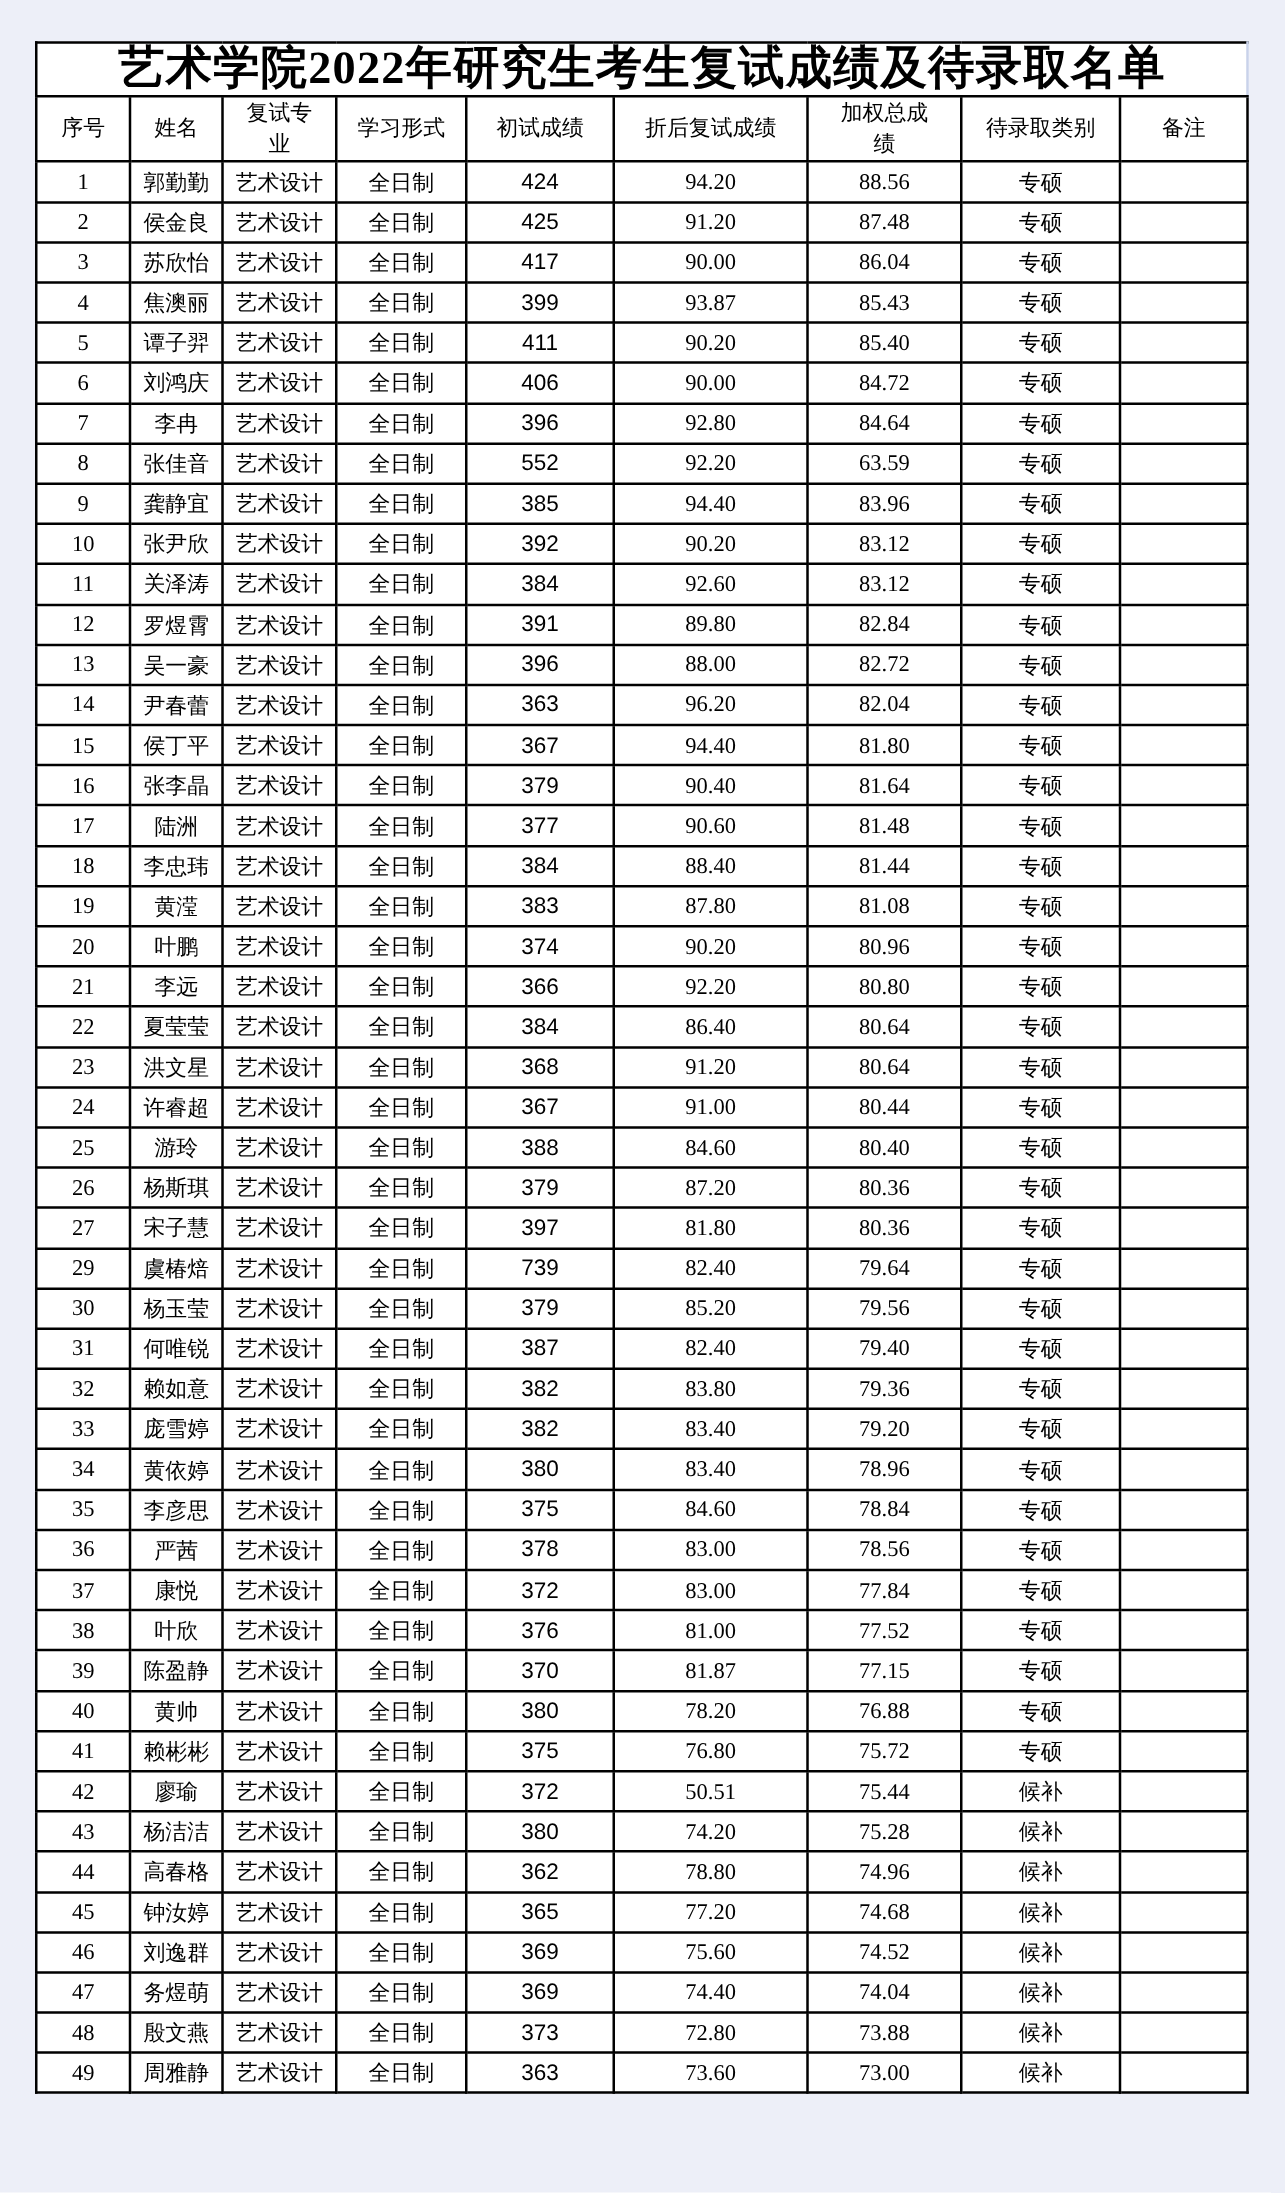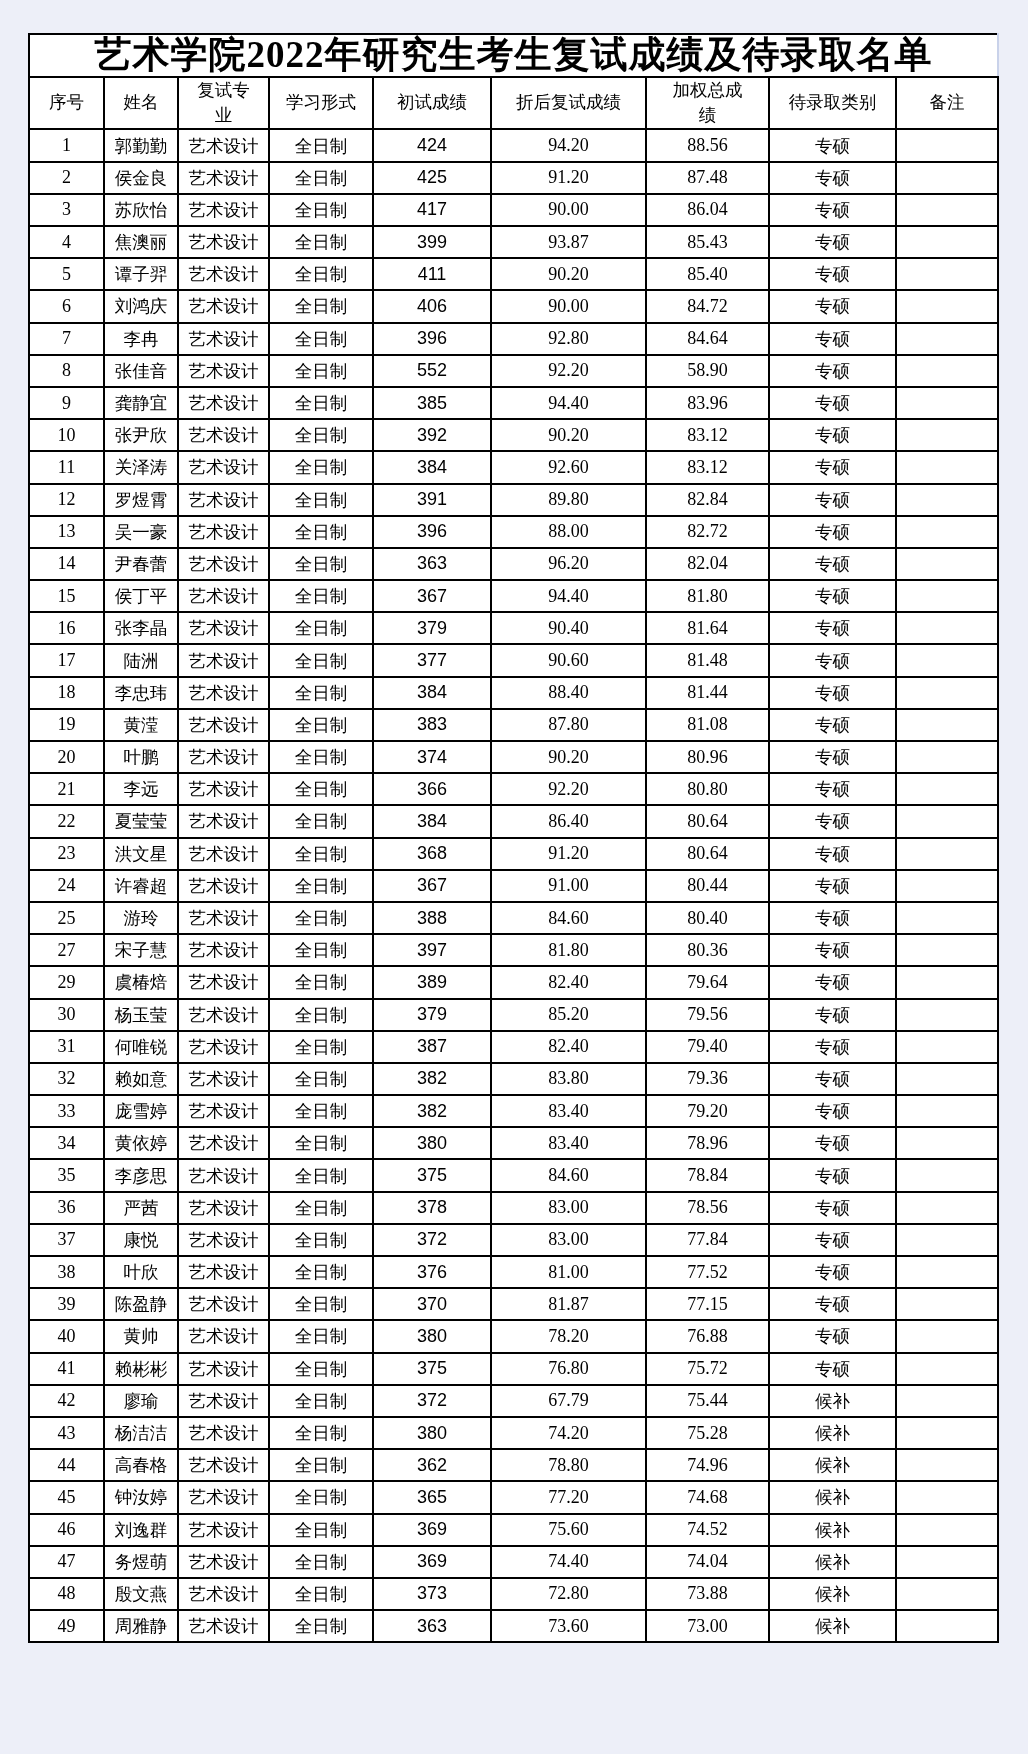--- a/index.html
+++ b/index.html
@@ -162,21 +162,21 @@
           <td class="col7">专硕</td>
           <td class="col8"></td>
         </tr>
         <tr>
           <td class="col0">8</td>
           <td class="col1">张佳音</td>
           <td class="col2">艺术设计</td>
           <td class="col3">全日制</td>
           <td class="col4">552</td>
           <td class="col5">92.20</td>
-          <td class="col6">58.90</td>
+          <td class="col6">63.59</td>
           <td class="col7">专硕</td>
           <td class="col8"></td>
         </tr>
         <tr>
           <td class="col0">9</td>
           <td class="col1">龚静宜</td>
           <td class="col2">艺术设计</td>
           <td class="col3">全日制</td>
           <td class="col4">385</td>
           <td class="col5">94.40</td>
@@ -354,36 +354,47 @@
           <td class="col1">游玲</td>
           <td class="col2">艺术设计</td>
           <td class="col3">全日制</td>
           <td class="col4">388</td>
           <td class="col5">84.60</td>
           <td class="col6">80.40</td>
           <td class="col7">专硕</td>
           <td class="col8"></td>
         </tr>
         <tr>
+          <td class="col0">26</td>
+          <td class="col1">杨斯琪</td>
+          <td class="col2">艺术设计</td>
+          <td class="col3">全日制</td>
+          <td class="col4">379</td>
+          <td class="col5">87.20</td>
+          <td class="col6">80.36</td>
+          <td class="col7">专硕</td>
+          <td class="col8"></td>
+        </tr>
+        <tr>
           <td class="col0">27</td>
           <td class="col1">宋子慧</td>
           <td class="col2">艺术设计</td>
           <td class="col3">全日制</td>
           <td class="col4">397</td>
           <td class="col5">81.80</td>
           <td class="col6">80.36</td>
           <td class="col7">专硕</td>
           <td class="col8"></td>
         </tr>
         <tr>
           <td class="col0">29</td>
           <td class="col1">虞椿焙</td>
           <td class="col2">艺术设计</td>
           <td class="col3">全日制</td>
-          <td class="col4">389</td>
+          <td class="col4">739</td>
           <td class="col5">82.40</td>
           <td class="col6">79.64</td>
           <td class="col7">专硕</td>
           <td class="col8"></td>
         </tr>
         <tr>
           <td class="col0">30</td>
           <td class="col1">杨玉莹</td>
           <td class="col2">艺术设计</td>
           <td class="col3">全日制</td>
@@ -513,21 +524,21 @@
           <td class="col6">75.72</td>
           <td class="col7">专硕</td>
           <td class="col8"></td>
         </tr>
         <tr>
           <td class="col0">42</td>
           <td class="col1">廖瑜</td>
           <td class="col2">艺术设计</td>
           <td class="col3">全日制</td>
           <td class="col4">372</td>
-          <td class="col5">67.79</td>
+          <td class="col5">50.51</td>
           <td class="col6">75.44</td>
           <td class="col7">候补</td>
           <td class="col8"></td>
         </tr>
         <tr>
           <td class="col0">43</td>
           <td class="col1">杨洁洁</td>
           <td class="col2">艺术设计</td>
           <td class="col3">全日制</td>
           <td class="col4">380</td>

